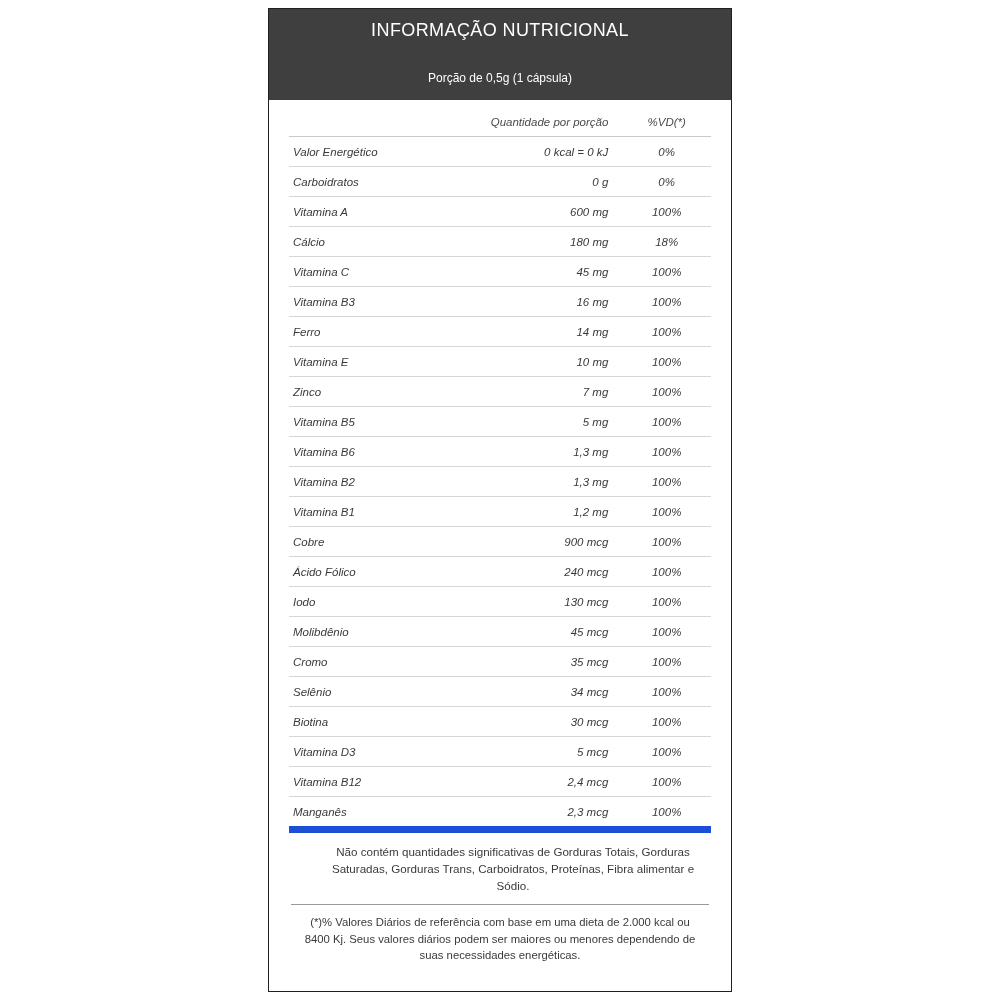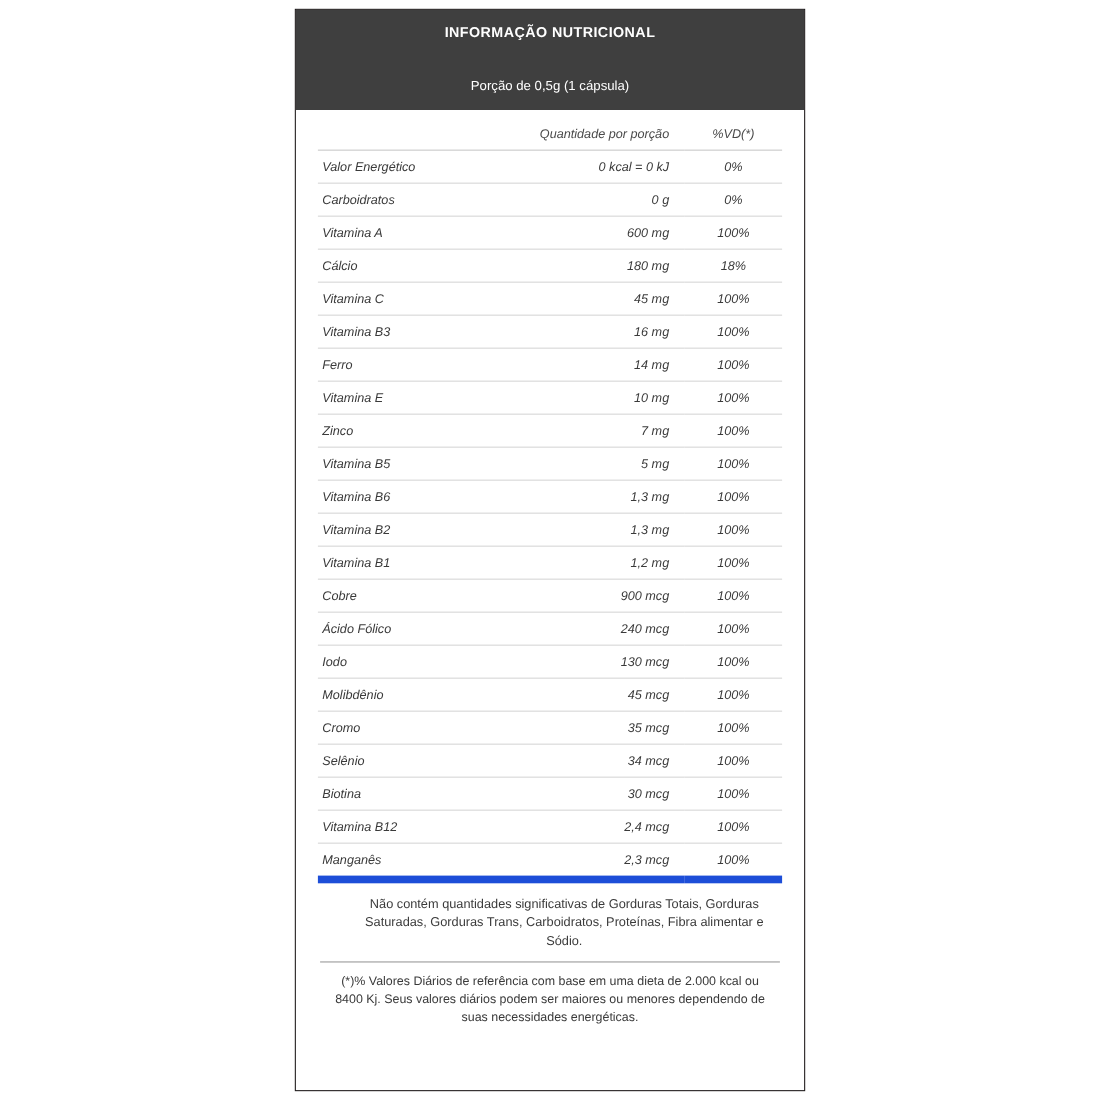--- a/index.html
+++ b/index.html
@@ -20,24 +20,23 @@
     border: 1px solid #231f20;
     box-sizing: border-box;
   }
   #header {
     background: #3f3f3f;
     color: #ffffff;
     text-align: center;
     padding: 12px 0 13px 0;
   }
   #header .title {
-    font-size: 13px;
+    font-size: 18px;
     letter-spacing: 0.4px;
     line-height: 18px;
-    font-weight: bold;
   }
   #header .subtitle {
     font-size: 12px;
     line-height: 18px;
     margin-top: 30px;
   }
   #tablewrap {
     padding: 10px 20px 0 20px;
   }
   table.nutri {
@@ -202,20 +201,25 @@
             <td class="c-name">Selênio</td>
             <td class="c-qty">34 mcg</td>
             <td class="c-vd">100%</td>
           </tr>
           <tr>
             <td class="c-name">Biotina</td>
             <td class="c-qty">30 mcg</td>
             <td class="c-vd">100%</td>
           </tr>
           <tr>
+            <td class="c-name">Vitamina D3</td>
+            <td class="c-qty">5 mcg</td>
+            <td class="c-vd">100%</td>
+          </tr>
+          <tr>
             <td class="c-name">Vitamina B12</td>
             <td class="c-qty">2,4 mcg</td>
             <td class="c-vd">100%</td>
           </tr>
           <tr>
             <td class="c-name">Manganês</td>
             <td class="c-qty">2,3 mcg</td>
             <td class="c-vd">100%</td>
           </tr>
         </tbody>

